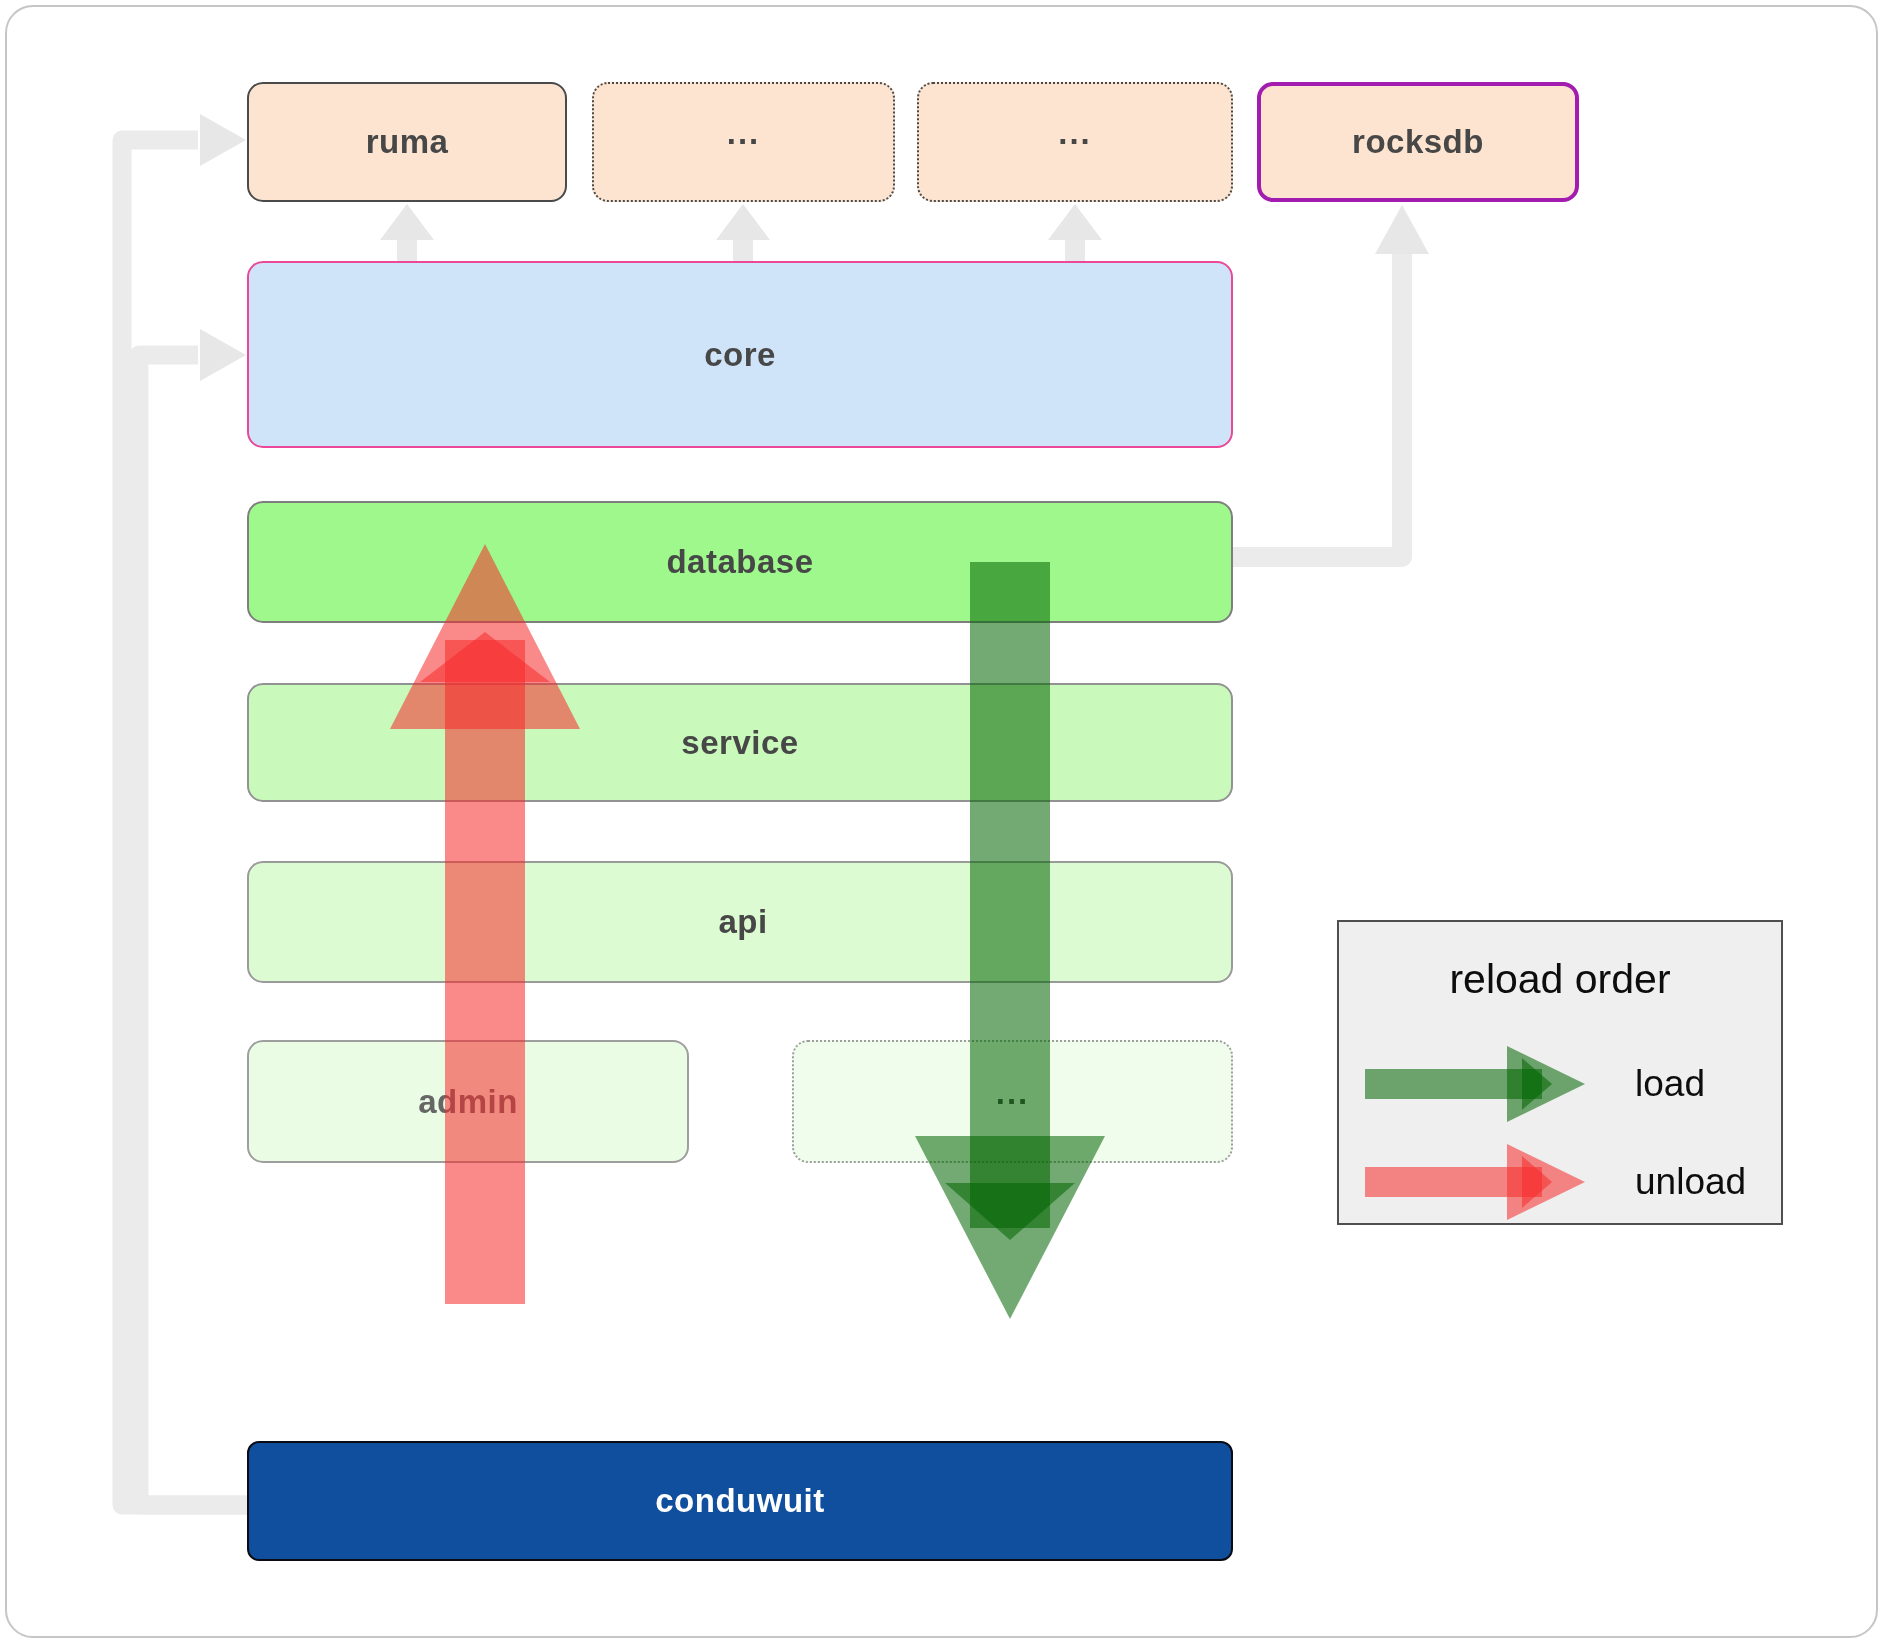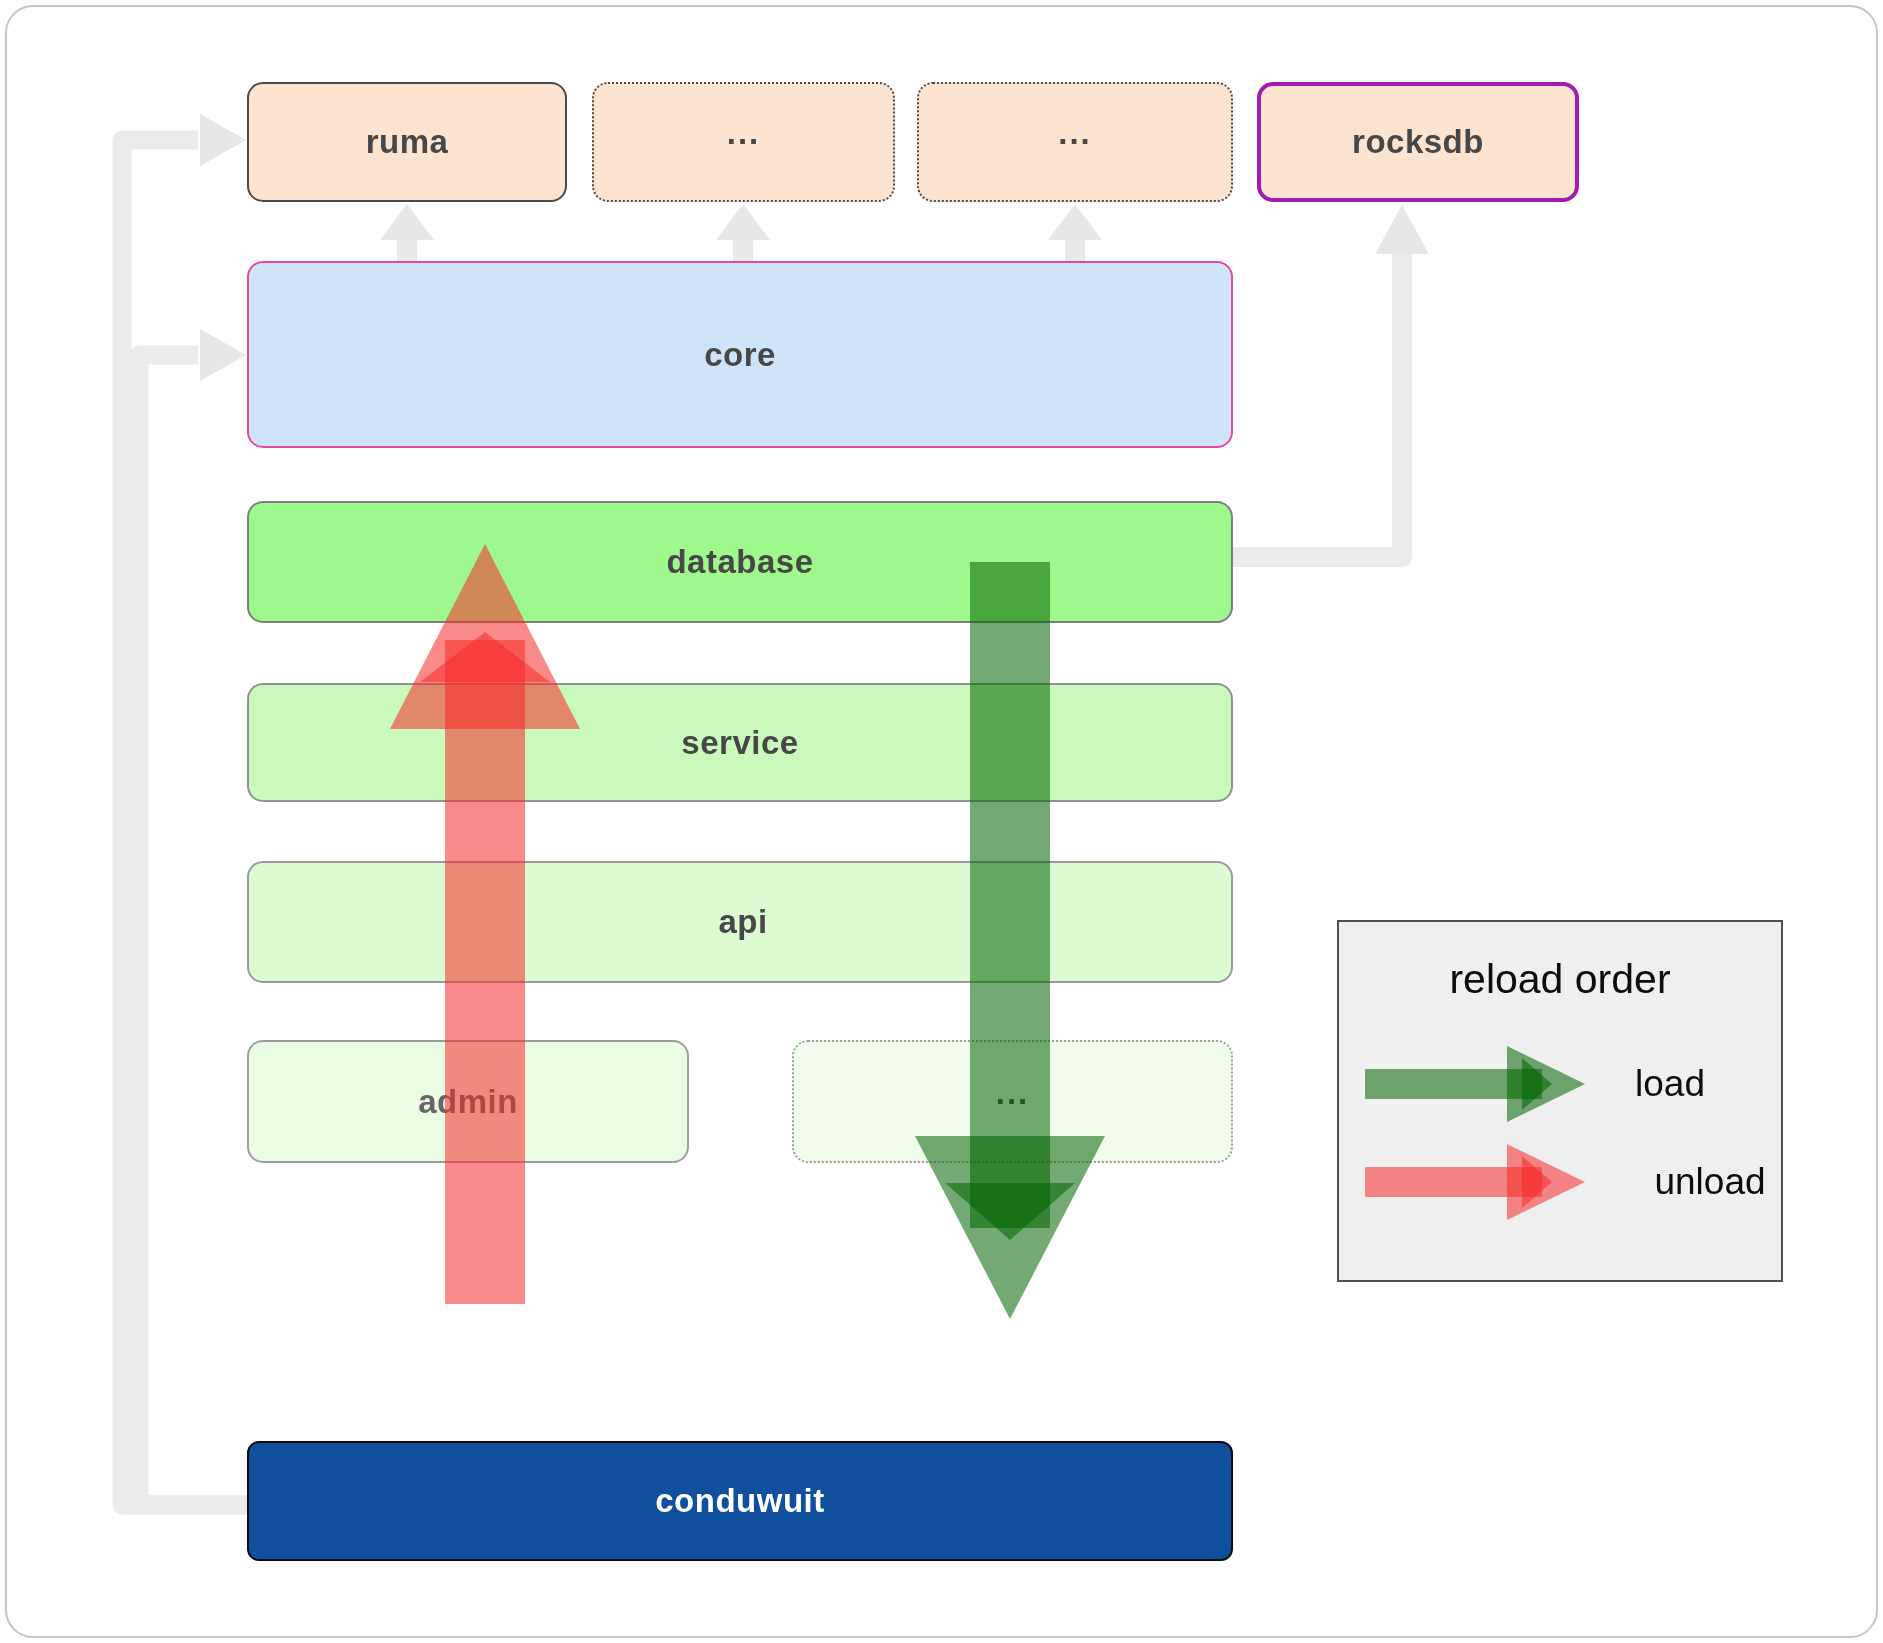--- a/index.html
+++ b/index.html
@@ -32,36 +32,36 @@
   .box-database {left:247px;top:501px;width:986px;height:122px;background:#9ff88c;border:2px solid #7e7e7e;}
   .box-service  {left:247px;top:683px;width:986px;height:119px;background:#c9f9bb;border:2px solid #929292;}
   .box-api      {left:247px;top:861px;width:986px;height:122px;background:#ddfbd2;border:2px solid #9a9a9a;padding-left:6px;}
   .box-admin    {left:247px;top:1040px;width:442px;height:123px;background:#ebfce4;border:2px solid #9e9e9e;color:#666666;}
   .box-admin-more{left:792px;top:1040px;width:441px;height:123px;background:#f1fdec;border:2px dotted #9e9e9e;}
   .box-router   {left:247px;top:1219px;width:986px;height:122px;background:#ffffff;border:2px solid #8e8e8e;}
   .box-conduwuit{left:247px;top:1441px;width:986px;height:120px;background:#0f4f9e;border:2px solid #0b0b14;border-radius:12px;
                  color:#ffffff;font-weight:700;}
   
   .legend{
-    position:absolute;left:1337px;top:920px;width:446px;height:362px;z-index:2;
+    position:absolute;left:1337px;top:920px;width:446px;height:305px;z-index:2;
     background:#efefef;border:2px solid #4f4f4f;box-sizing:border-box;
   }
   .legend-title{
     position:absolute;left:0;top:34px;width:100%;text-align:center;
     font-size:41px;color:#0d0d0d;font-weight:400;
   }
   .legend-arrow{position:absolute;left:14px;width:260px;height:80px;}
   .legend-arrow.load{top:122px;}
   .legend-arrow.unload{top:220px;}
   .legend-label{
     position:absolute;left:296px;width:150px;height:80px;line-height:80px;
     font-size:37px;color:#0d0d0d;
   }
   .legend-label.load{top:122px;}
-  .legend-label.unload{top:220px;text-align:center;}
+  .legend-label.unload{top:220px;}
 </style>
 </head>
 <body>
 
 <div class="canvas">
 
   <svg class="layer connector-layer" viewBox="0 0 1883 1643">
 
     <path d="M 250 1505 H 122 V 140 H 198" fill="none" stroke="#ebebeb" stroke-width="19" stroke-linejoin="round"></path>
     <polygon points="200,114 200,166 246,140" fill="#e7e7e7"></polygon>

